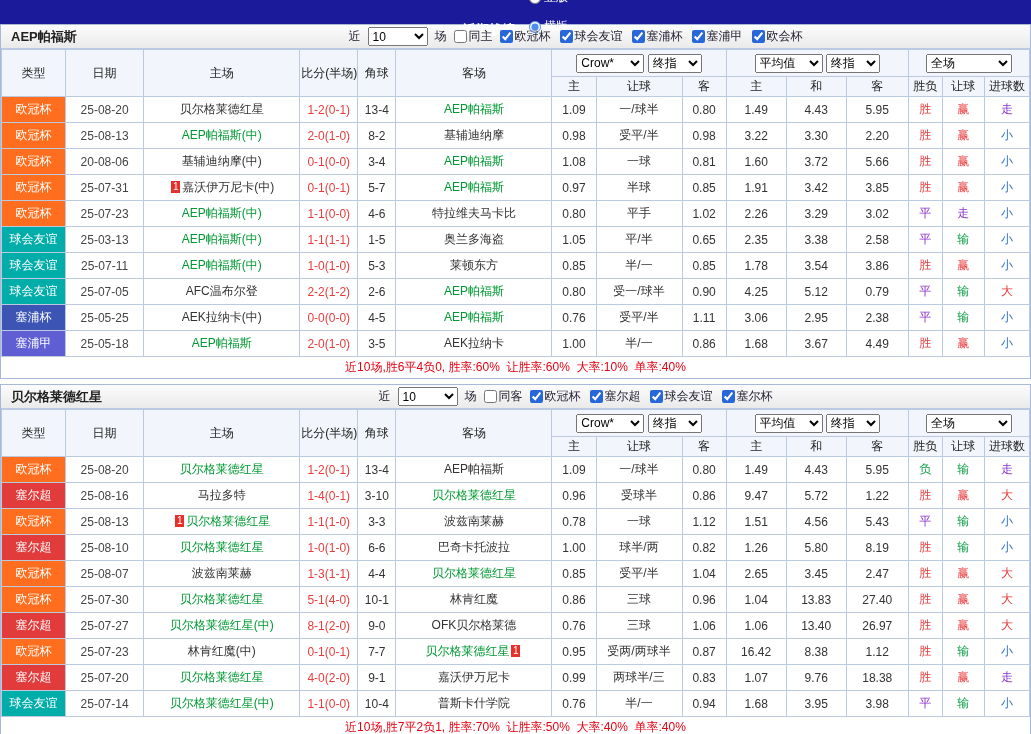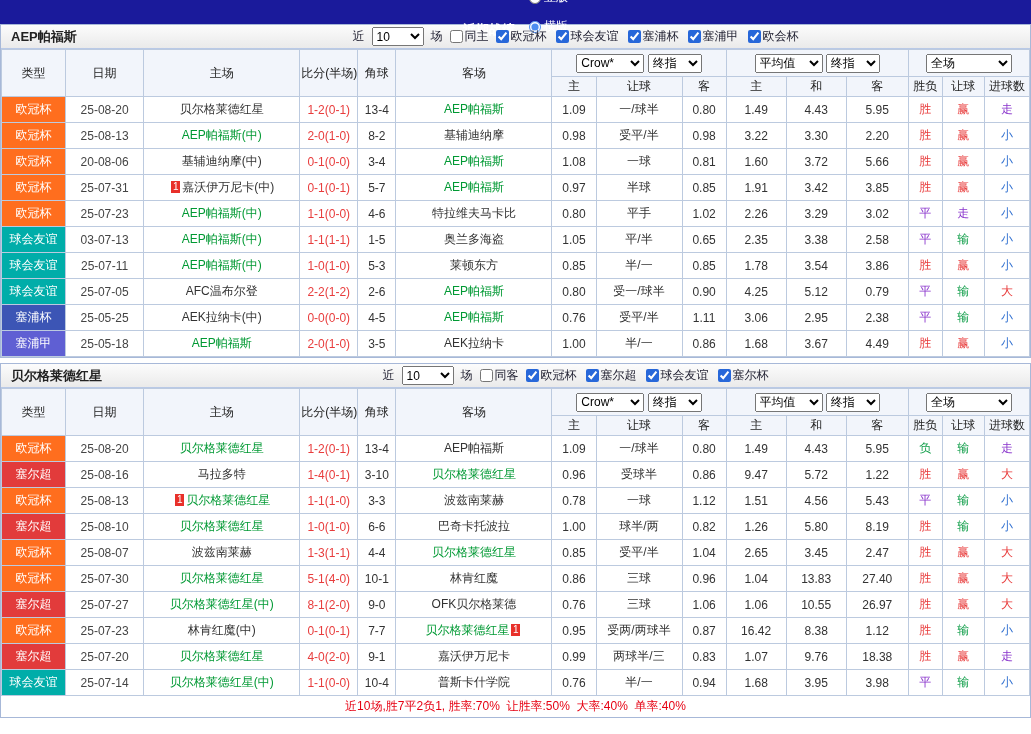--- a/index.html
+++ b/index.html
@@ -26,21 +26,21 @@
   .grid thead tr:last-child th{height:20px;}
   .grid td{height:26px;}
   td.league{color:#fff;font-size:12px;}
   td.date{color:#444;}
   .focal{color:#009933;}
   .tname{color:#333;}
   td.score{color:#e83c3c;}
   td.corner,td.odds{color:#333;}
   .redcard{display:inline-block;background:#e8302a;color:#fff;font-size:10px;line-height:12px;height:12px;min-width:9px;padding:0 1px;margin:0 2px;vertical-align:1px;}
   .summary{height:21px;line-height:21px;text-align:center;color:#e60012;white-space:pre;background:#fff;}
-  .sel-count{width:52px;} .sel-odds{width:68px;} .sel-time{width:54px;} .sel-avg{width:68px;} .sel-full{width:86px;}
+  .sel-count{width:60px;} .sel-odds{width:68px;} .sel-time{width:54px;} .sel-avg{width:68px;} .sel-full{width:86px;}
 </style>
 </head>
 <body>
 
 <div class="page">
 
   <div class="topbar">
     <span class="title">近期战绩</span>
     <span class="radio-group">
       <label>
@@ -220,21 +220,21 @@
             <td class="odds">1.02</td>
             <td class="odds">2.26</td>
             <td class="odds">3.29</td>
             <td class="odds">3.02</td>
             <td class="res" style="color: rgb(138, 53, 204);">平</td>
             <td class="res" style="color: rgb(138, 53, 204);">走</td>
             <td class="res" style="color: rgb(47, 111, 208);">小</td>
           </tr>
           <tr>
             <td class="league" style="background: rgb(0, 173, 169);">球会友谊</td>
-            <td class="date">03-07-13</td>
+            <td class="date">25-03-13</td>
             <td class="team"><span class="focal">AEP帕福斯(中)</span></td>
             <td class="score">1-1(1-1)</td>
             <td class="corner">1-5</td>
             <td class="team"><span class="tname">奥兰多海盗</span></td>
             <td class="odds">1.05</td>
             <td class="odds">平/半</td>
             <td class="odds">0.65</td>
             <td class="odds">2.35</td>
             <td class="odds">3.38</td>
             <td class="odds">2.58</td>
@@ -305,20 +305,21 @@
             <td class="odds">0.86</td>
             <td class="odds">1.68</td>
             <td class="odds">3.67</td>
             <td class="odds">4.49</td>
             <td class="res" style="color: rgb(232, 58, 58);">胜</td>
             <td class="res" style="color: rgb(232, 58, 58);">赢</td>
             <td class="res" style="color: rgb(47, 111, 208);">小</td>
           </tr>
         </tbody>
     </table>
+    <div class="summary">近10场,胜6平4负0, 胜率:60%  让胜率:60%  大率:10%  单率:40%</div>
   </section>
 
   <section class="block">
     <div class="sec-head">
       <div class="team-title">贝尔格莱德红星</div>
       <div class="filters">
         <span>近</span>
         <select class="sel-count"><option>10</option></select>
         <span>场</span>
         <label class="cb">
@@ -502,21 +503,21 @@
             <td class="league" style="background: rgb(226, 59, 59);">塞尔超</td>
             <td class="date">25-07-27</td>
             <td class="team"><span class="focal">贝尔格莱德红星(中)</span></td>
             <td class="score">8-1(2-0)</td>
             <td class="corner">9-0</td>
             <td class="team"><span class="tname">OFK贝尔格莱德</span></td>
             <td class="odds">0.76</td>
             <td class="odds">三球</td>
             <td class="odds">1.06</td>
             <td class="odds">1.06</td>
-            <td class="odds">10.55</td>
+            <td class="odds">13.40</td>
             <td class="odds">26.97</td>
             <td class="res" style="color: rgb(232, 58, 58);">胜</td>
             <td class="res" style="color: rgb(232, 58, 58);">赢</td>
             <td class="res" style="color: rgb(232, 58, 58);">大</td>
           </tr>
           <tr>
             <td class="league" style="background: rgb(255, 110, 30);">欧冠杯</td>
             <td class="date">25-07-23</td>
             <td class="team"><span class="tname">林肯红魔(中)</span></td>
             <td class="score">0-1(0-1)</td>

